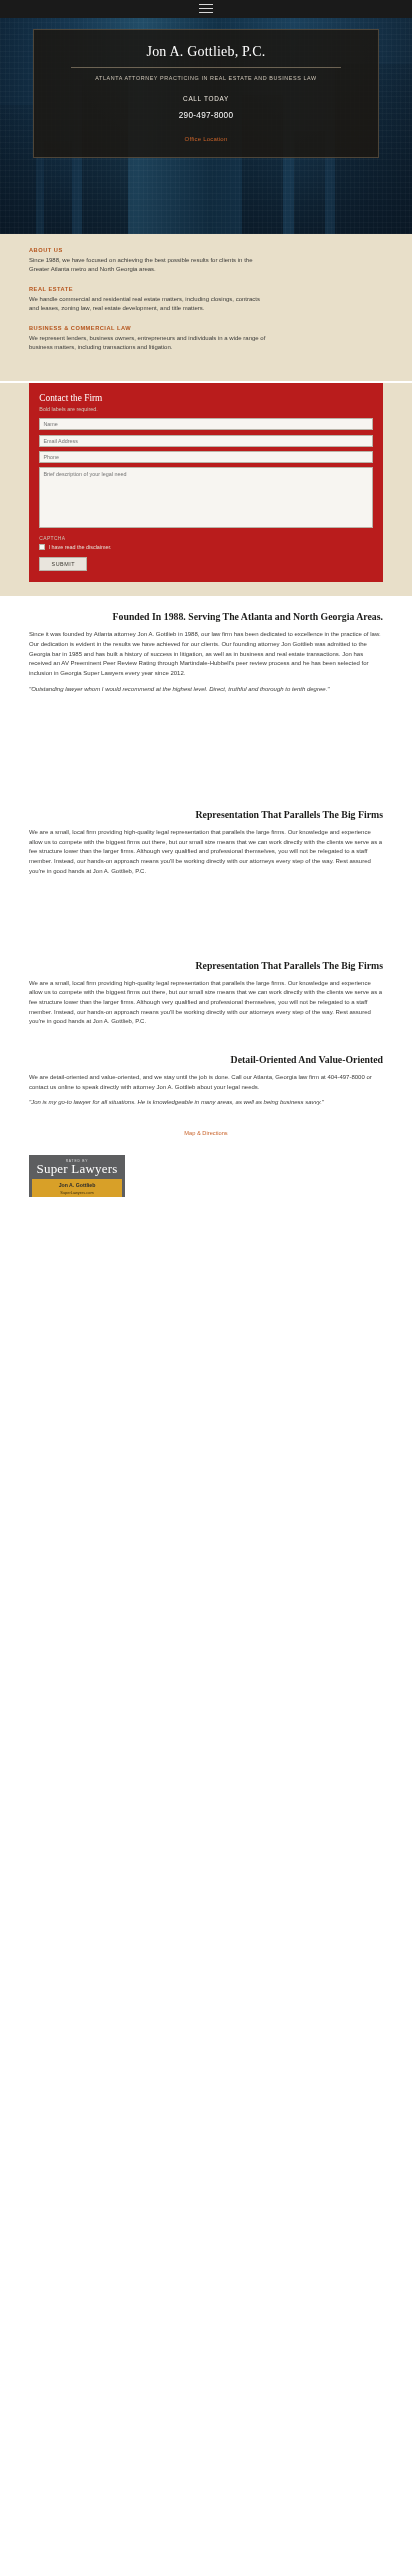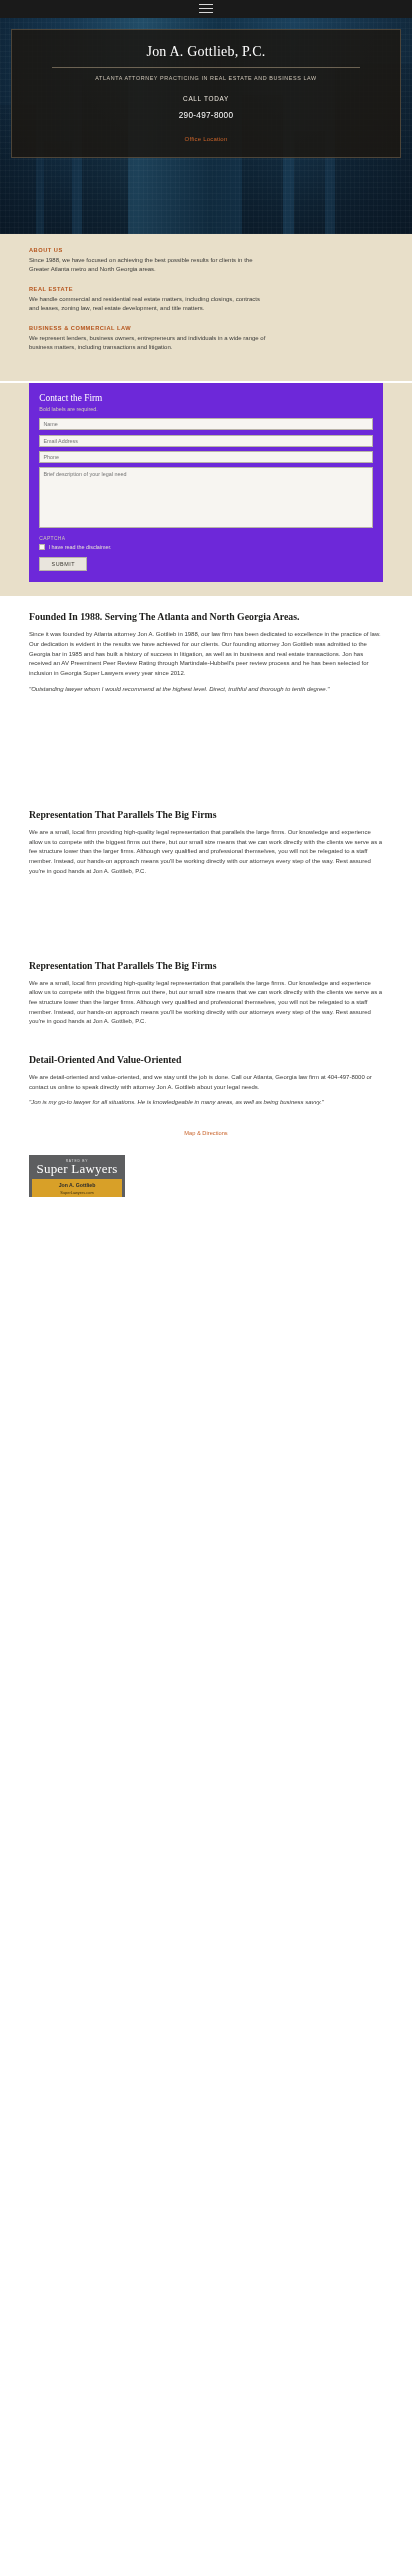--- a/index.html
+++ b/index.html
@@ -61,21 +61,21 @@
   }
   .hero-bg .tower {
     position: absolute;
     bottom: 0;
     background: linear-gradient(180deg, rgba(8,20,32,0.15), rgba(8,20,32,0.75));
   }
 
   .card {
     position: relative;
     margin: 11.3px auto 0;
-    width: 390px;
+    width: 346px;
     background: rgba(28,23,18,0.86);
     border: 0.5px solid rgba(120,105,85,0.55);
     padding: 12.4px 15.5px 13.4px;
     text-align: center;
     color: #efe9df;
   }
   .card h1 {
     font-family: "Liberation Serif", serif;
     font-size: 14px;
     font-weight: normal;
@@ -162,21 +162,21 @@
   .pa p {
     margin: 0;
     font-size: 6px;
     line-height: 1.55;
     color: #3b3b39;
     max-width: 242px;
   }
 
   
   .formbox {
-    background: #6d28d9;
+    background: #b91c1c;
     color: #e6e0d6;
     margin: 2.1px 29px 0;
     padding: 9.3px 10.3px 11.3px;
   }
   .formbox h3 {
     font-family: "Liberation Serif", serif;
     font-weight: normal;
     font-size: 9.3px;
     margin: 0 0 3.1px;
     color: #fff;
@@ -249,20 +249,21 @@
   .content {
     padding: 15.5px 29px 0;
   }
   .content h2 {
     font-family: "Liberation Serif", serif;
     font-weight: bold;
     font-size: 9.8px;
     line-height: 1.3;
     color: #1d1d1b;
     margin: 0 0 6.2px;
+    text-align: right;
   }
   .content p {
     font-size: 6px;
     line-height: 1.62;
     color: #3b3b39;
     margin: 0 0 6.2px;
     max-width: 355px;
   }
   .content p.quote { font-style: italic; }
   .spacer-lg { height: 108px; }

